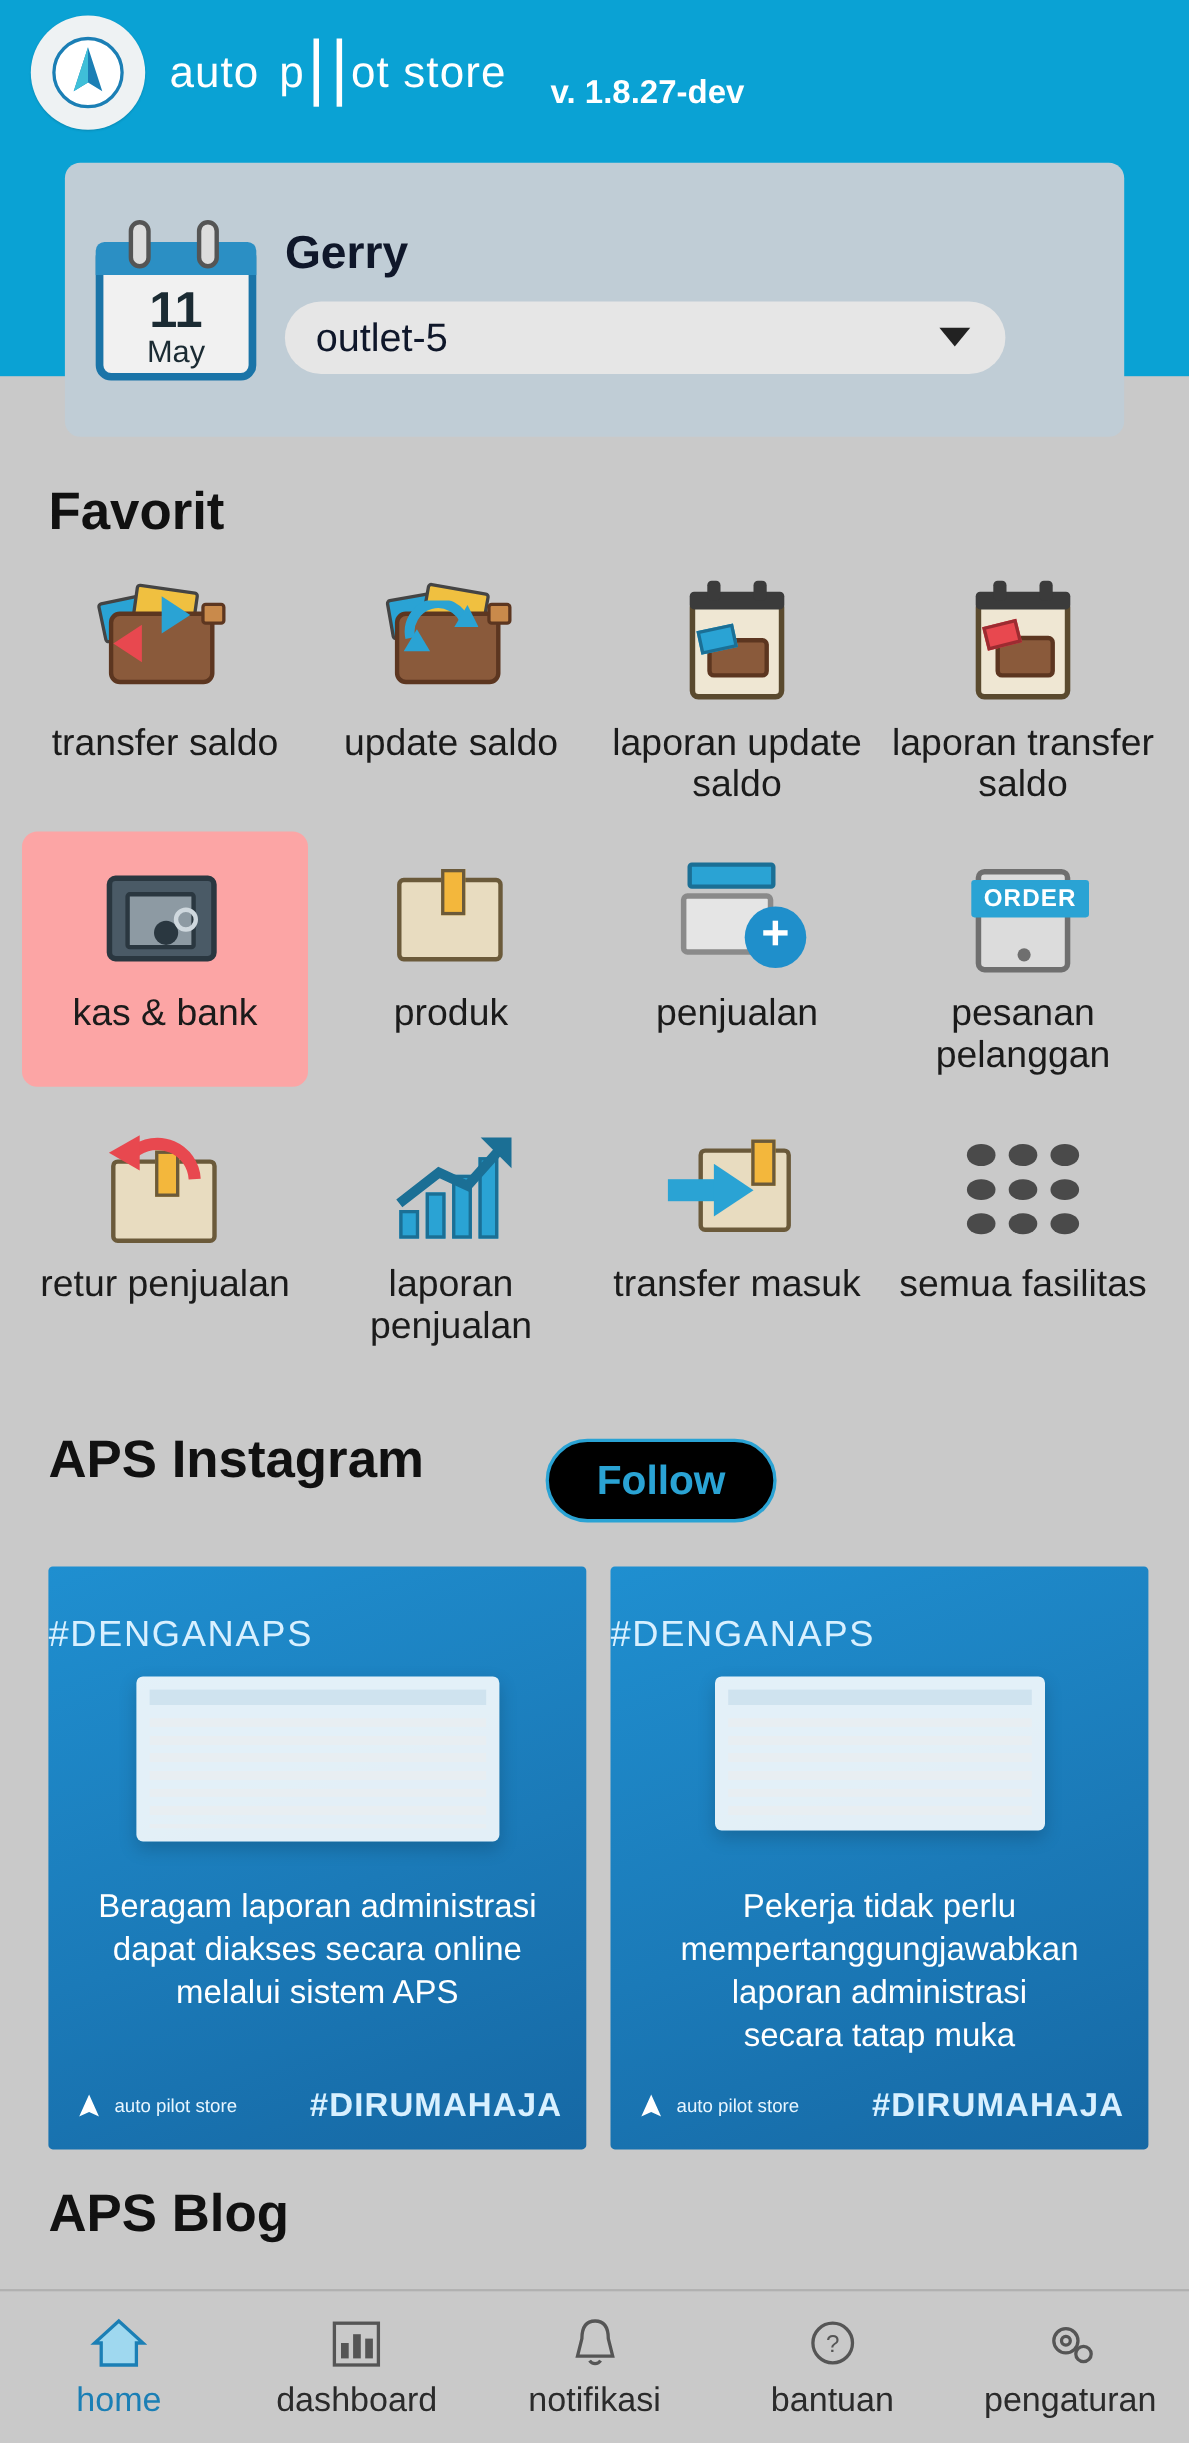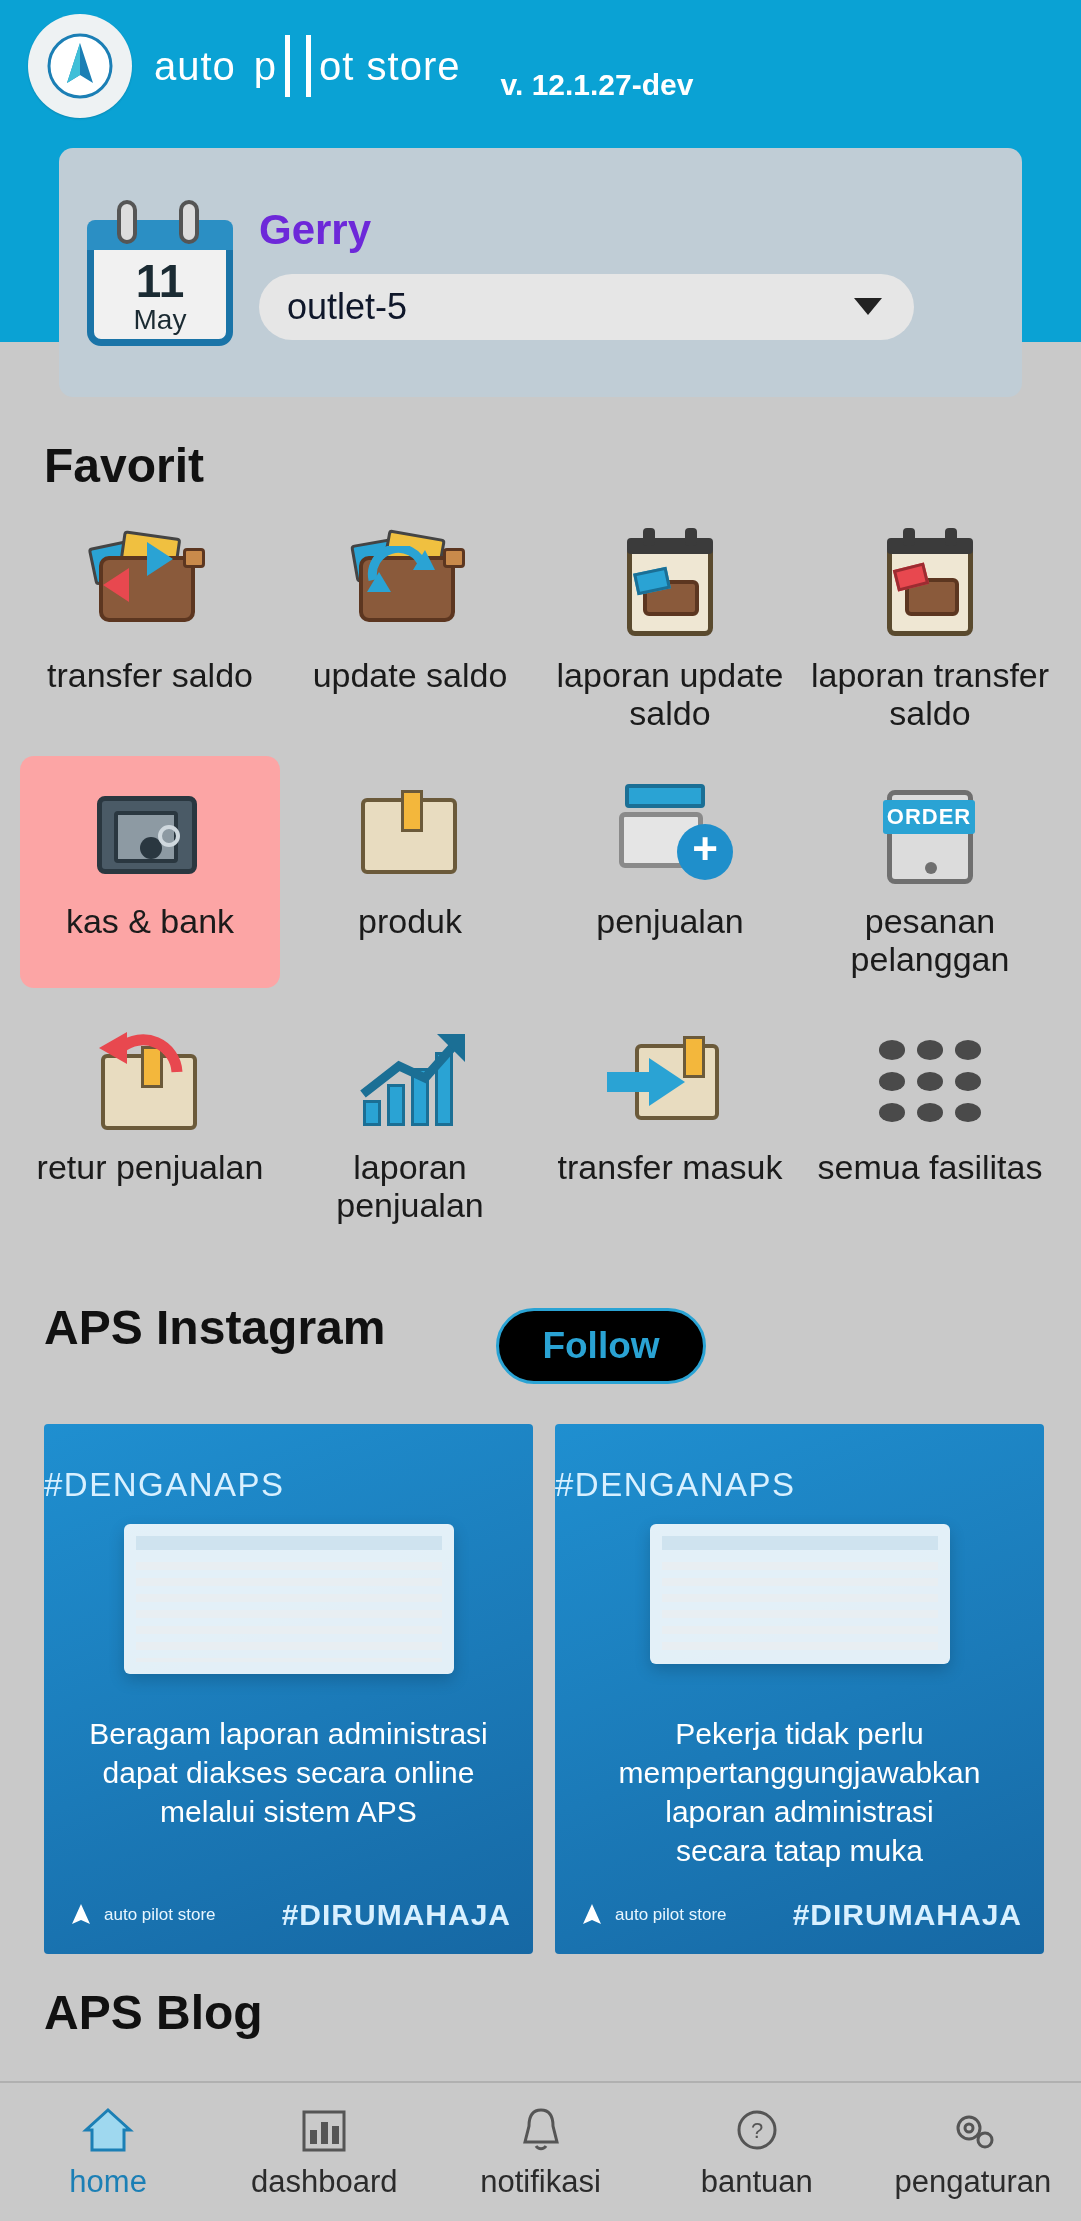--- a/index.html
+++ b/index.html
@@ -122,21 +122,21 @@
     left: 0; top: 104px;
     width: 146px;
     text-align: center;
     font-size: 28px;
     color: #1b2b33;
   }
   .outlet-right { flex: 1 1 auto; }
   .user-name {
     font-size: 42px;
     font-weight: bold;
-    color: #6d28d9;
+    color: #0f172a;
     margin-bottom: 20px;
   }
   .outlet-select {
     width: 655px; height: 66px;
     background: #e6e6e6;
     border-radius: 33px;
     display: flex;
     align-items: center;
     justify-content: space-between;
     padding: 0 32px 0 28px;
@@ -294,21 +294,21 @@
 
   .tablet {
     position: absolute; left: 22px; top: 18px;
     width: 86px; height: 94px;
     background: #dcdcdc;
     border: 5px solid #6f6f6f;
     border-radius: 8px;
   }
   .order-chip {
     position: absolute; left: 14px; top: 14px;
-    width: 92px; height: 34px;
+    width: 107px; height: 34px;
     background: #2aa3d4;
     color: #fff;
     font-size: 22px;
     font-weight: bold;
     letter-spacing: 1px;
     text-align: center;
     line-height: 34px;
     border-radius: 3px;
   }
 
@@ -459,21 +459,21 @@
         </svg>
       </div>
       <div class="brand-name">
         <span>auto</span>
         <span style="width:18px"></span>
         <span>p</span>
         <span class="bar"></span>
         <span class="bar"></span>
         <span>ot store</span>
       </div>
-      <div class="version">v. 12.1.27-dev</div>
+      <div class="version">v. 1.8.27-dev</div>
     </div>
   </div>
 
   <div class="outlet-card">
     <div class="cal">
       <div class="cal-body"></div>
       <div class="cal-top"></div>
       <div class="cal-ring r1"></div>
       <div class="cal-ring r2"></div>
       <div class="cal-day">11</div>

